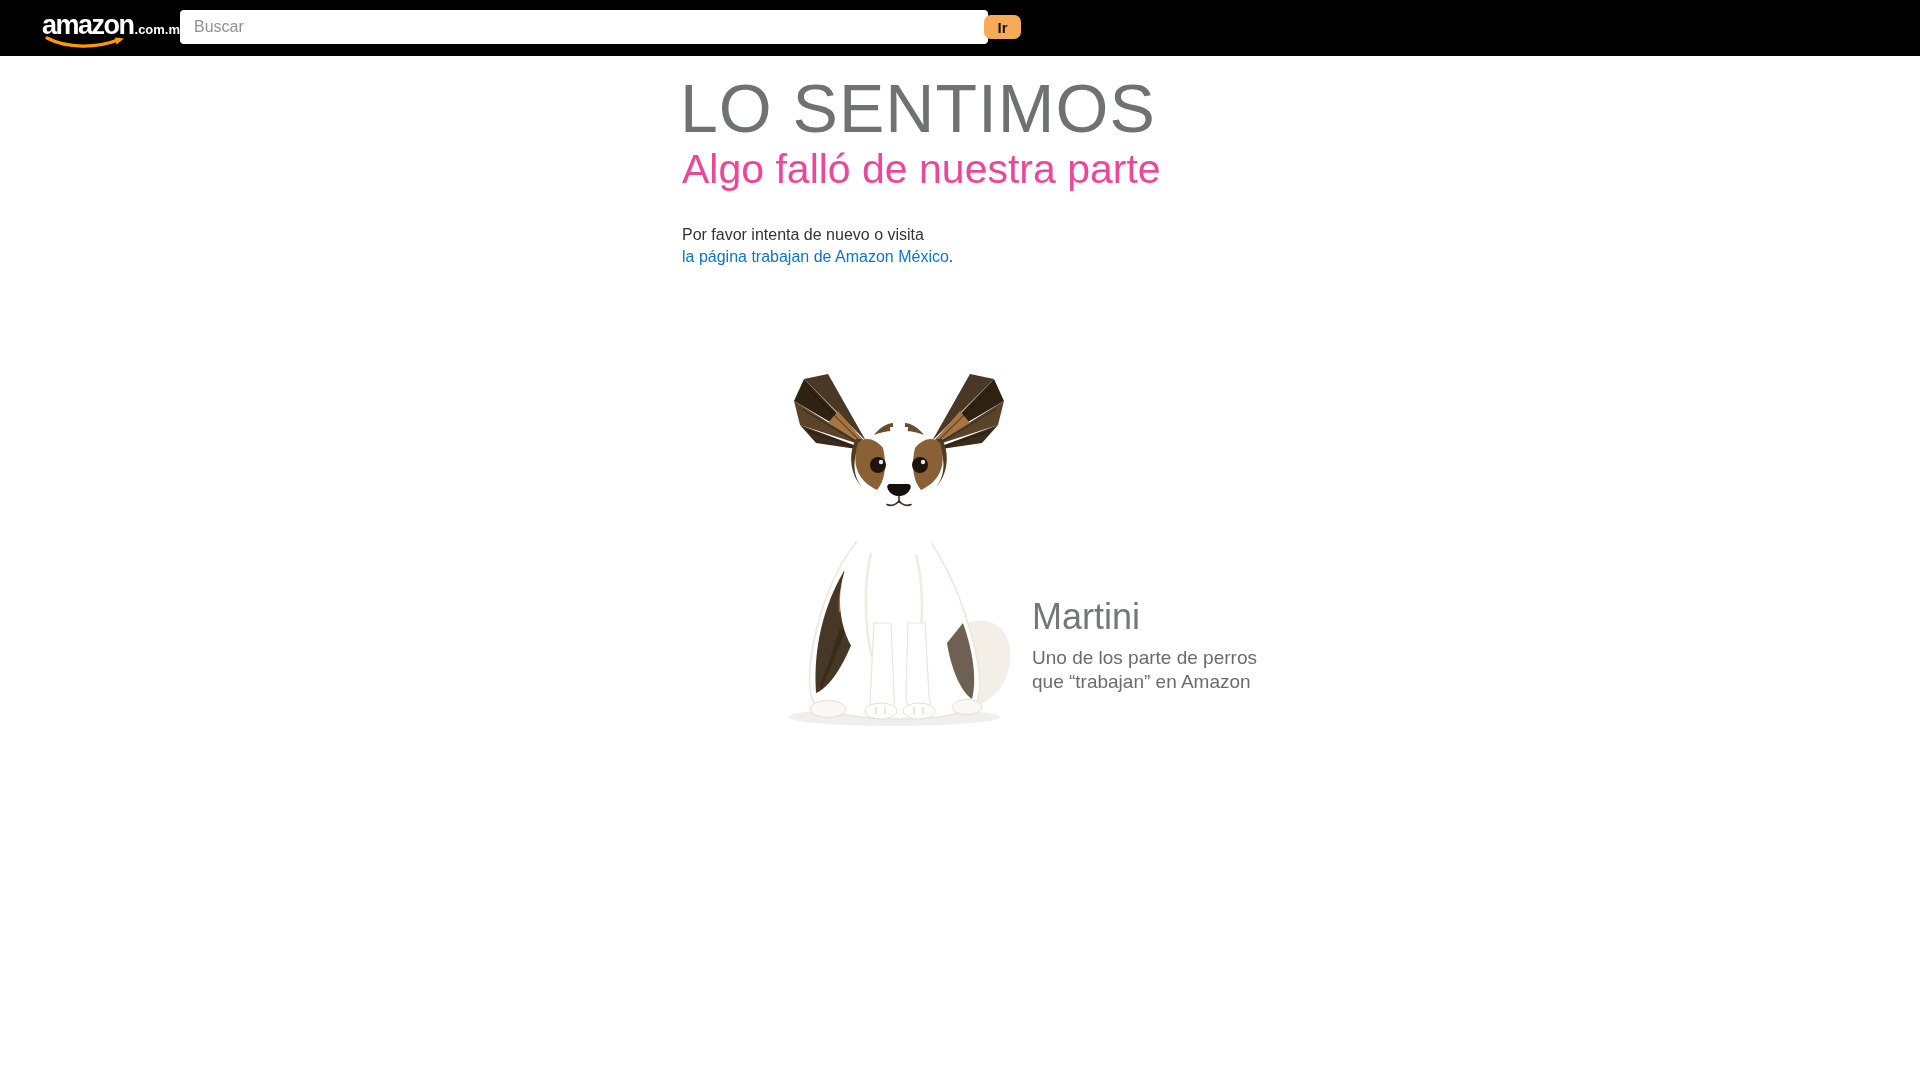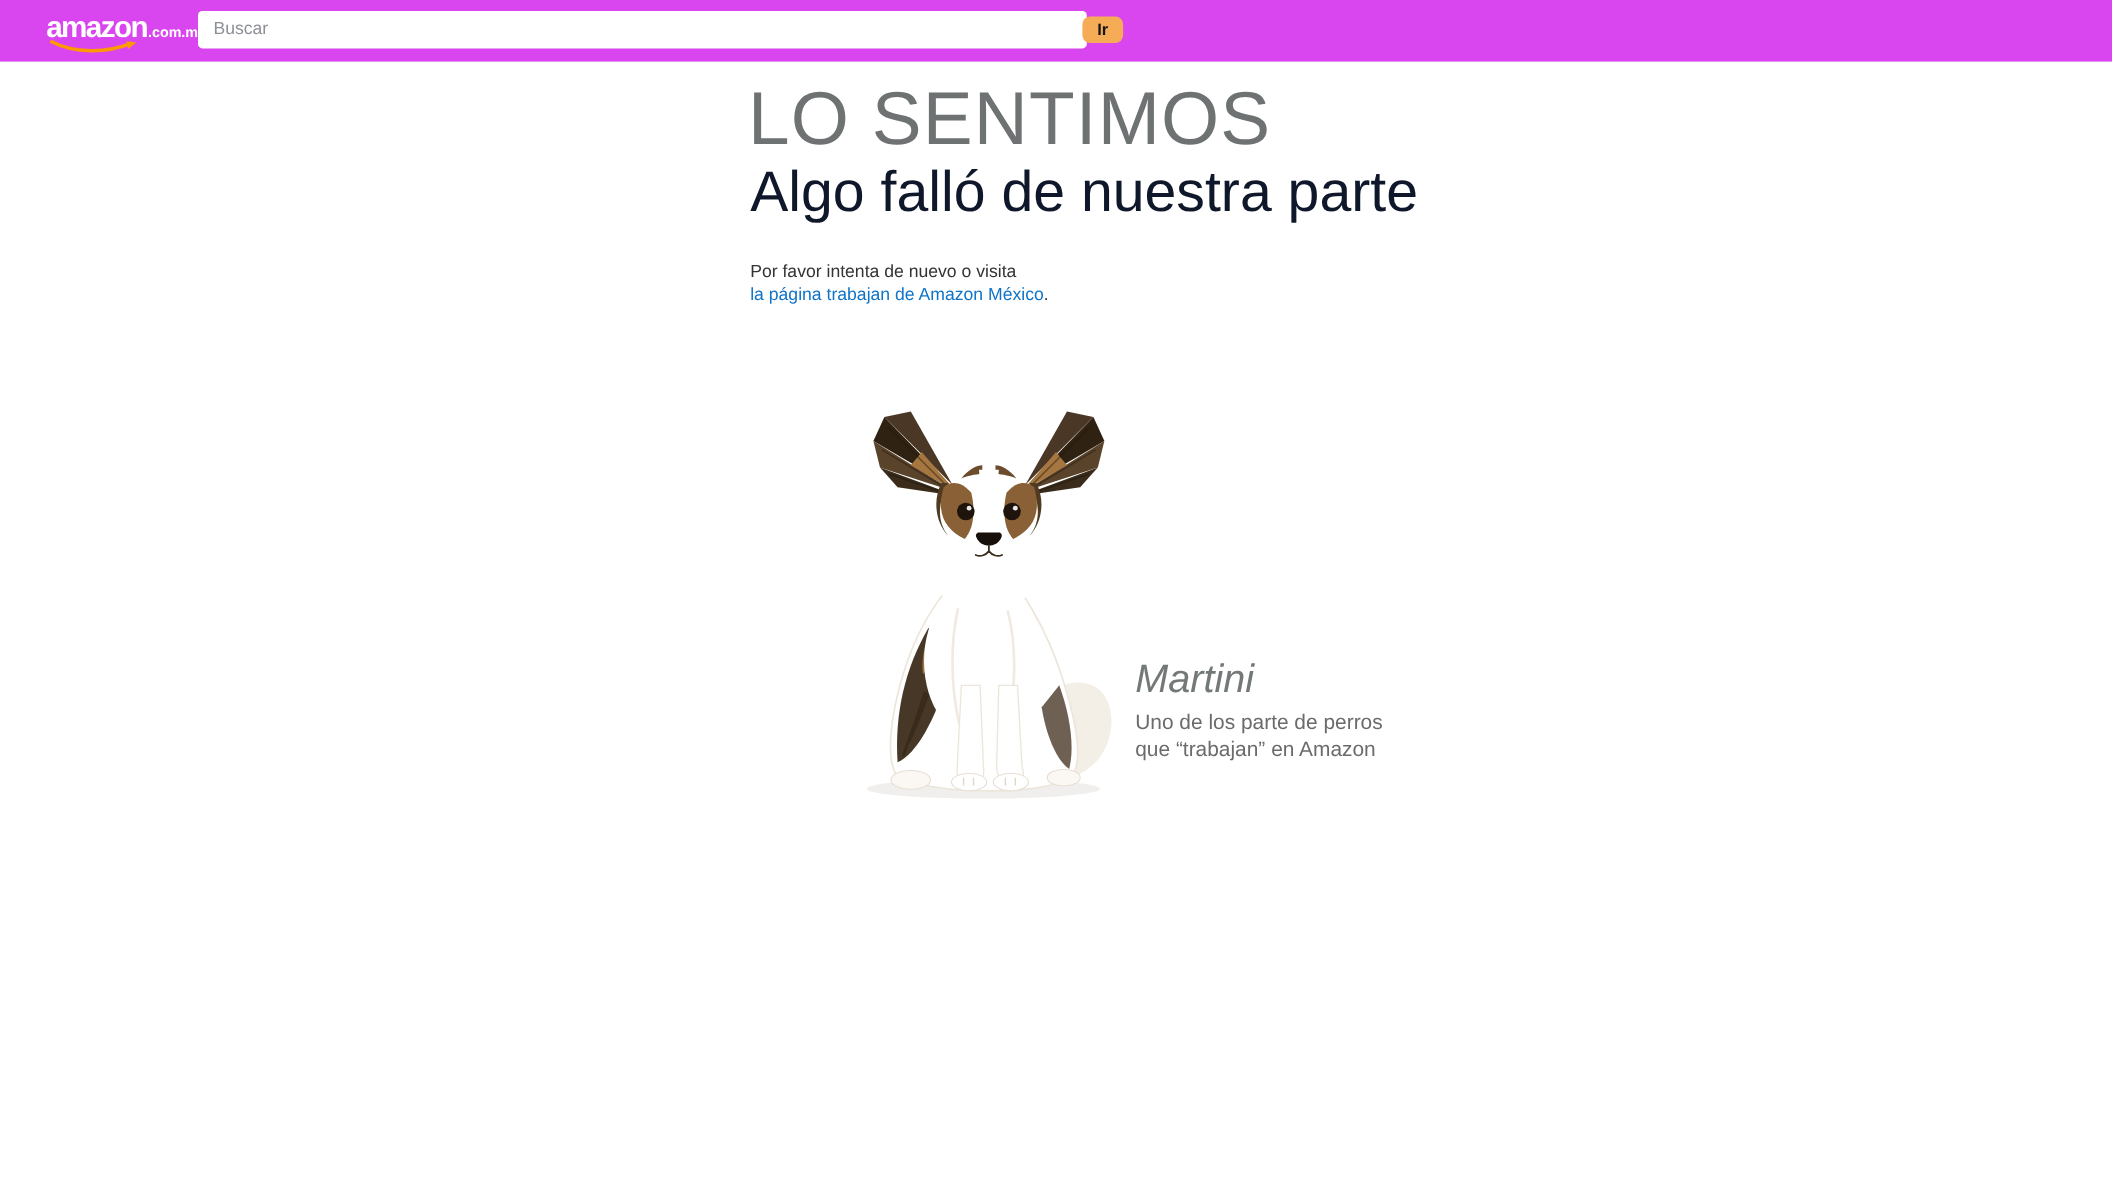--- a/index.html
+++ b/index.html
@@ -14,21 +14,21 @@
     background: #ffffff;
     overflow: hidden;
   }
 
   
   .navbar {
     position: absolute;
     top: 0; left: 0;
     width: 100%;
     height: 56px;
-    background: #d946ef;
+    background: #000000;
     padding-left: 16px;
   }
   .logo {
     position: absolute;
     left: 42px;
     top: 12px;
     display: flex;
     align-items: baseline;
     text-decoration: none;
     cursor: pointer;
@@ -97,23 +97,23 @@
   }
   .error-title {
     font-size: 68px;
     font-weight: 200;
     color: #6e7272;
     letter-spacing: 1px;
     line-height: 1.02;
     white-space: nowrap;
   }
   .error-subtitle {
-    font-size: 52px;
+    font-size: 41px;
     font-weight: 300;
-    color: #0f172a;
+    color: #ec4899;
     letter-spacing: 0;
     margin: 4px 0 0 2px;
     line-height: 1.1;
     white-space: nowrap;
   }
   .error-message {
     margin: 32px 0 0 2px;
     font-size: 16px;
     color: #333333;
     line-height: 1.35;
@@ -137,21 +137,20 @@
     position: absolute;
     left: 1032px;
     top: 596px;
   }
   .dog-name {
     font-size: 36px;
     font-weight: 300;
     color: #737878;
     line-height: 1.15;
     margin-bottom: 9px;
-    font-style: italic;
   }
   .dog-line {
     font-size: 19px;
     color: #6b6b6b;
     line-height: 1.25;
   }
 </style>
 </head>
 <body>
 

